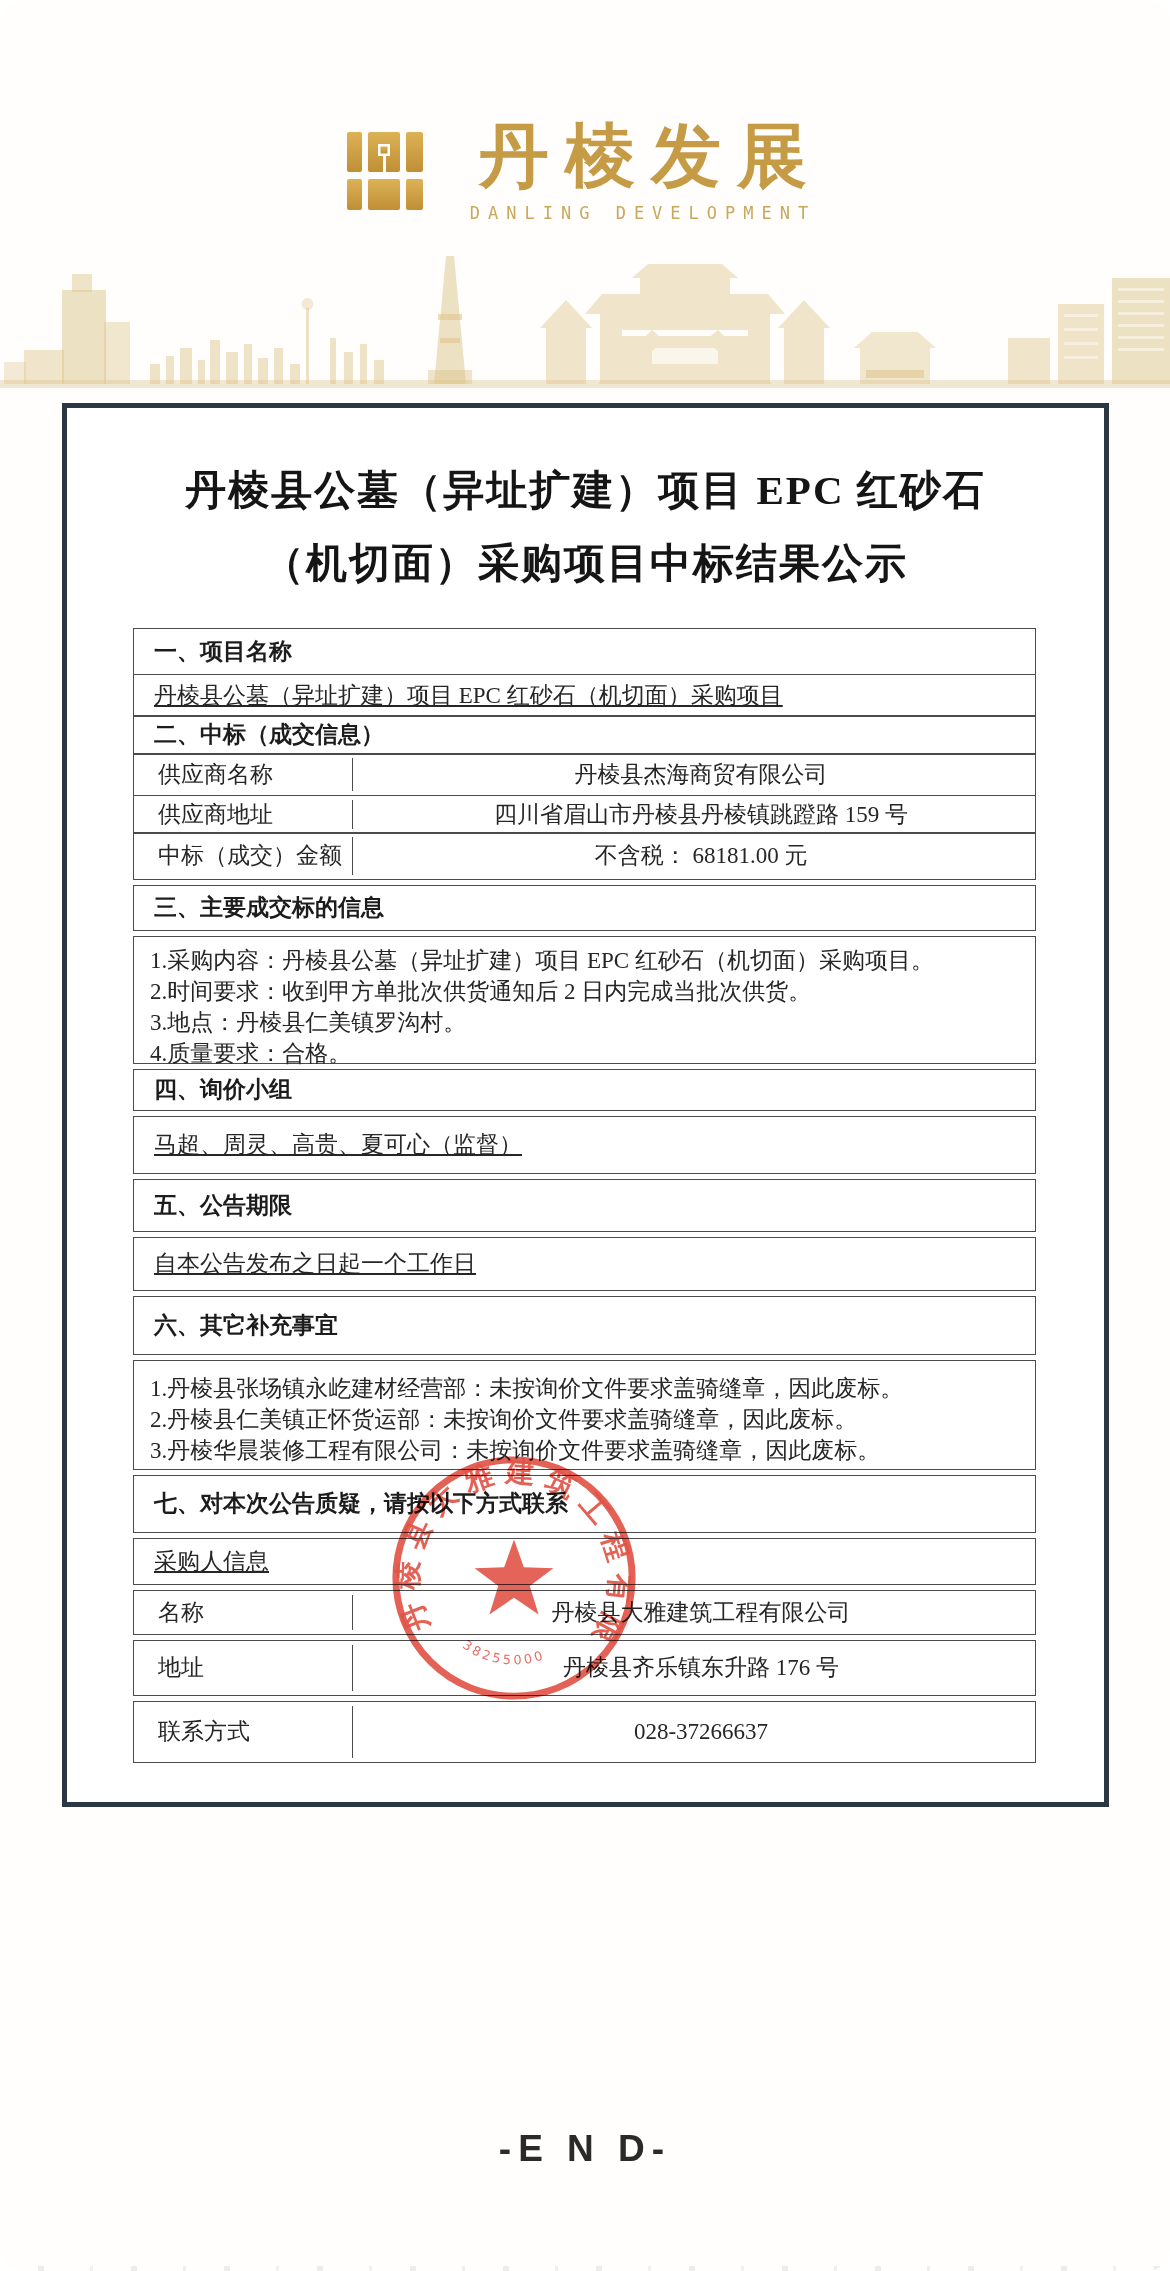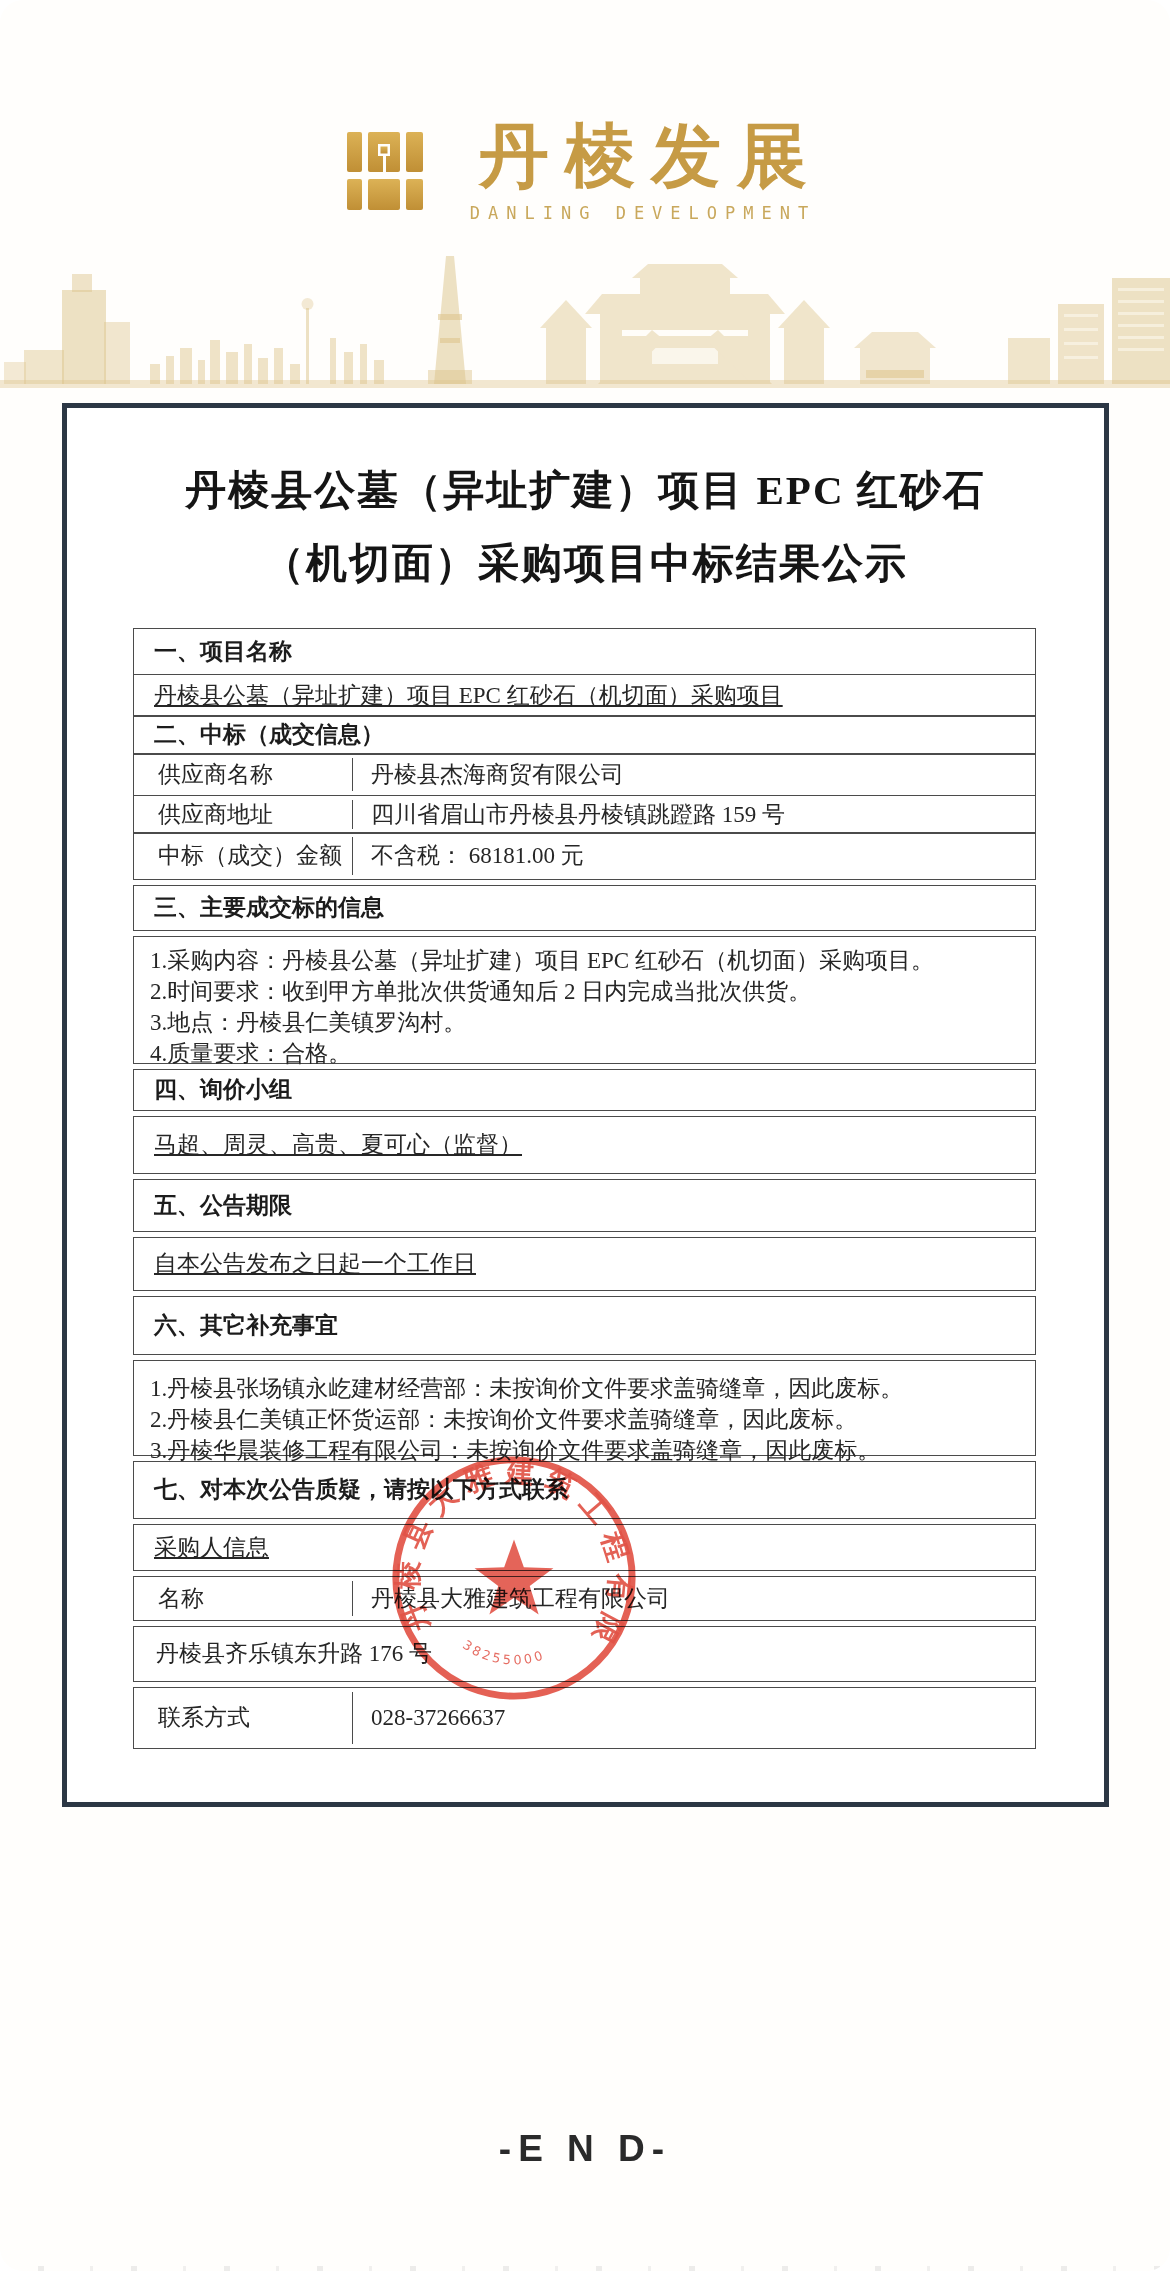--- a/index.html
+++ b/index.html
@@ -28,21 +28,21 @@
   .tbl{position:absolute;left:66px;top:222px;width:903px;}
   .row{box-sizing:border-box;border:1.7px solid #4b4b4b;margin-top:-1.7px;display:flex;align-items:center;
        font-size:23px;color:#262626;background:transparent;}
   .row.gap{margin-top:5px;}
   .row.sec{font-family:"Liberation Sans","DejaVu Sans",sans-serif;font-weight:bold;font-size:23px;color:#1c1c1c;
            padding-left:20px;}
   .row.full{padding-left:20px;text-decoration:underline;}
   .row.pair{padding:4px;}
   .cell-label{width:215px;flex:0 0 auto;align-self:stretch;display:flex;align-items:center;
               border-right:1.7px solid #4b4b4b;padding-left:20px;box-sizing:border-box;}
-  .cell-value{flex:1;padding-left:18px;}
+  .cell-value{flex:1;padding-left:18px;text-align:center;}
   .row.multi{display:block;padding:8px 14px 6px 16px;}
   .row.multi .mline{line-height:31px;font-size:23px;}
 
   
   .seal{position:absolute;left:386px;top:1450px;width:256px;height:256px;mix-blend-mode:multiply;
         opacity:.88;pointer-events:none;}
 
   
   .end-marker{position:absolute;top:2128px;left:0;right:0;text-align:center;
               font-family:"Liberation Sans","DejaVu Sans",sans-serif;font-weight:bold;
@@ -204,36 +204,37 @@
       </div>
       <div class="row sec gap" style="height:53px">
         <span>五、公告期限</span>
       </div>
       <div class="row full gap" style="height:54px">
         <span>自本公告发布之日起一个工作日</span>
       </div>
       <div class="row sec gap" style="height:59px">
         <span>六、其它补充事宜</span>
       </div>
-      <div class="row multi gap" style="height:96px;padding-top:12px">
+      <div class="row multi gap" style="height:110px;padding-top:12px">
         <div class="mline">1.丹棱县张场镇永屹建材经营部：未按询价文件要求盖骑缝章，因此废标。</div>
         <div class="mline">2.丹棱县仁美镇正怀货运部：未按询价文件要求盖骑缝章，因此废标。</div>
         <div class="mline">3.丹棱华晨装修工程有限公司：未按询价文件要求盖骑缝章，因此废标。</div>
       </div>
       <div class="row sec gap" style="height:58px">
         <span>七、对本次公告质疑，请按以下方式联系</span>
       </div>
       <div class="row full gap" style="height:47px">
         <span>采购人信息</span>
       </div>
       <div class="row pair gap" style="height:45px">
         <div class="cell-label">名称</div>
         <div class="cell-value">丹棱县大雅建筑工程有限公司</div>
       </div>
       <div class="row pair gap" style="height:56px">
+        <div class="cell-label">地址</div>
         <div class="cell-value">丹棱县齐乐镇东升路 176 号</div>
       </div>
       <div class="row pair gap" style="height:62px">
         <div class="cell-label">联系方式</div>
         <div class="cell-value">028-37266637</div>
       </div>
     </div>
   </div>
 
   <svg class="seal" viewBox="0 0 260 260">

